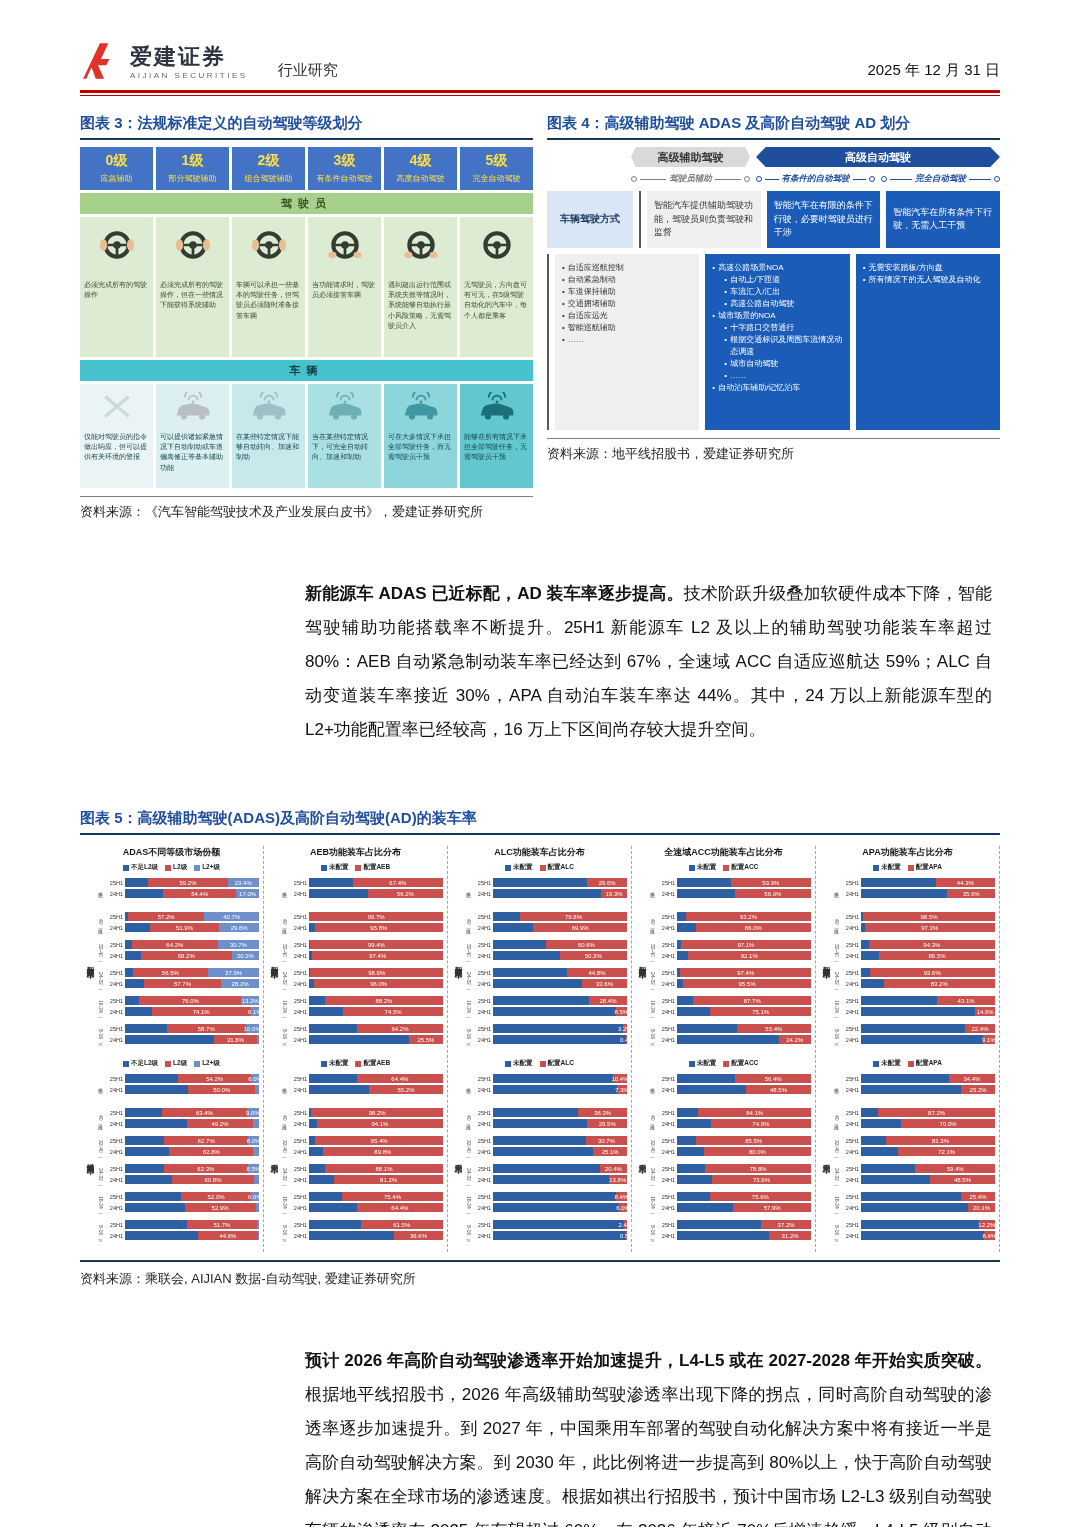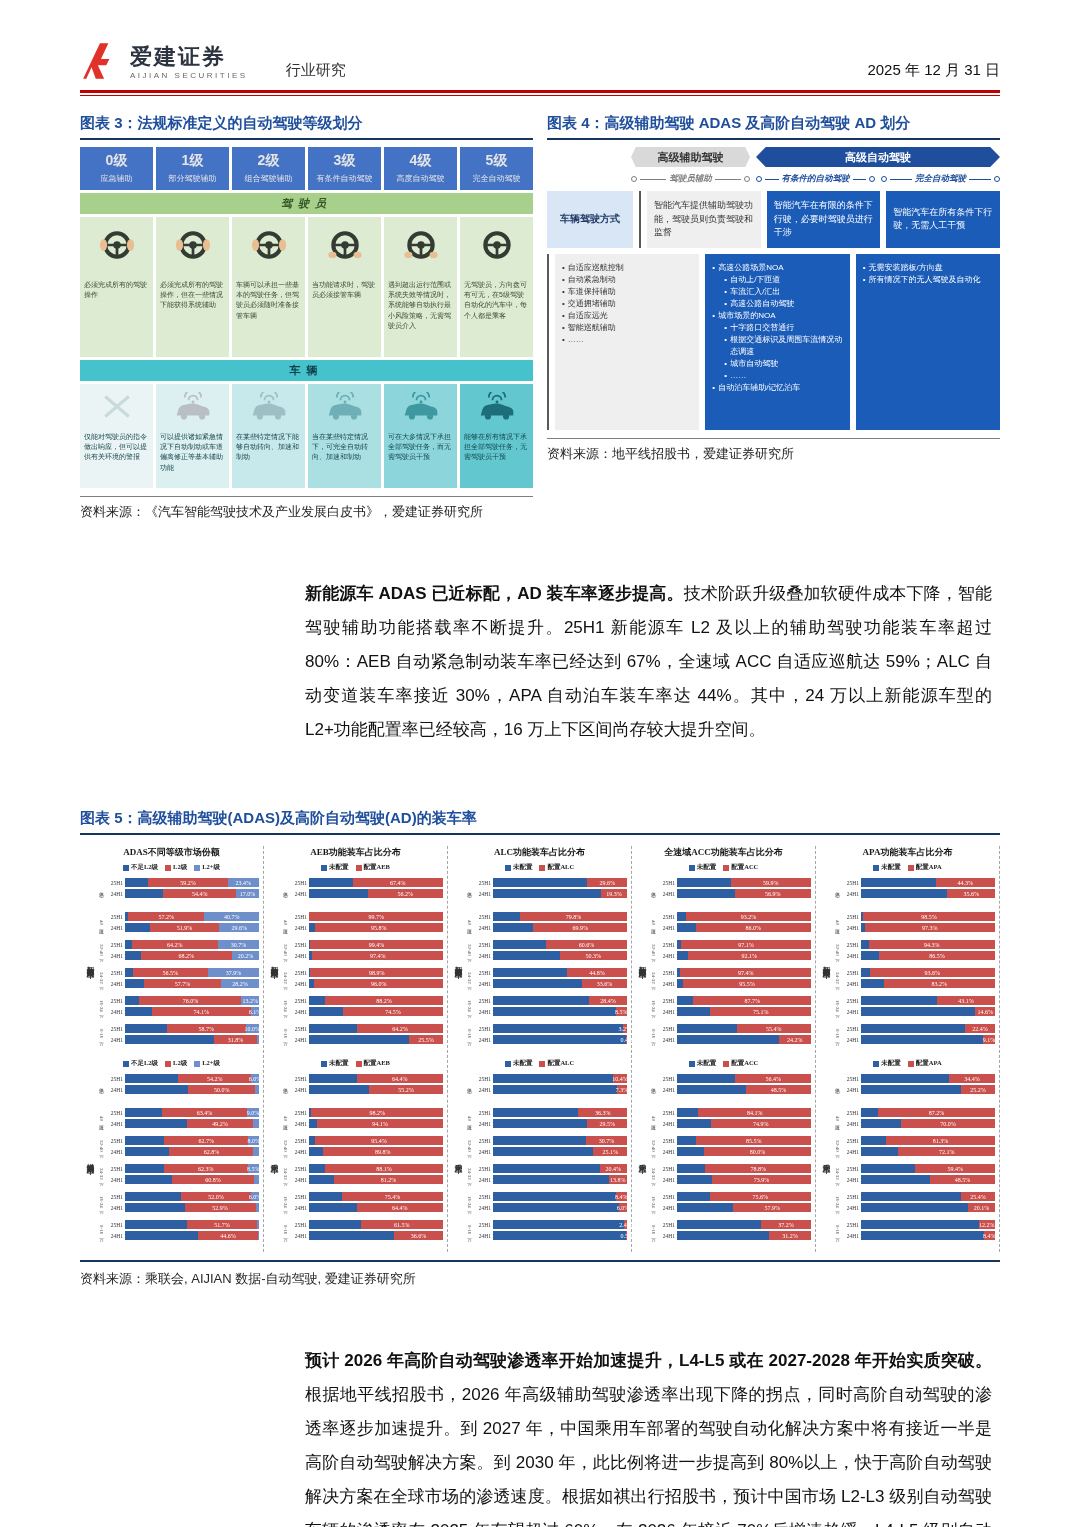--- a/index.html
+++ b/index.html
@@ -3,36 +3,36 @@
 <meta charset="utf-8">
 <style>
   html,body{margin:0;padding:0;background:#e8e8e8;}
   .page{position:relative;width:1080px;height:1527px;background:#fff;margin:0 auto;overflow:hidden;
         font-family:"Liberation Sans","DejaVu Sans",sans-serif;color:#1a1a1a;}
   
   .hdr{margin:40px 80px 0;display:flex;align-items:flex-end;}
   .logo{display:flex;align-items:center;gap:8px;}
   .logo-txt .cn{font-size:22px;font-weight:bold;color:#2b3440;letter-spacing:2px;line-height:1;}
   .logo-txt .en{font-size:8px;color:#666;letter-spacing:2.5px;margin-top:3px;}
-  .hdr-section{font-size:15px;color:#333;margin-left:38px;padding-bottom:6px;}
+  .hdr-section{font-size:15px;color:#333;margin-left:30px;padding-bottom:6px;}
   .hdr-date{margin-left:auto;font-size:15px;color:#111;padding-bottom:6px;}
   .redline{margin:4px 80px 0;height:3px;background:#c00000;}
   .redline2{margin:2px 80px 0;height:1px;background:#c00000;}
   
   .figrow{margin:18px 80px 0;display:flex;gap:14px;}
   .figcol{flex:1;min-width:0;display:flex;flex-direction:column;}
   .figtitle{font-size:15px;font-weight:bold;color:#1f4e9c;padding-bottom:5px;border-bottom:2px solid #17365d;margin-bottom:7px;}
   .figsource{font-size:13px;color:#262626;border-top:1px solid #7f7f7f;padding-top:6px;margin-top:8px;}
   
   .f3{display:grid;grid-template-columns:repeat(6,1fr);gap:3px;}
-  .f3 .lvl-head{background:#4472c4;color:#e5e5e5;text-align:center;padding:5px 2px 6px;}
+  .f3 .lvl-head{background:#4472c4;color:#fde047;text-align:center;padding:5px 2px 6px;}
   .f3 .lvl-num{font-size:14px;font-weight:bold;}
   .f3 .lvl-sub{font-size:8px;margin-top:3px;}
   .f3 .band{grid-column:1/7;text-align:center;font-size:11px;font-weight:bold;padding:3px 0;letter-spacing:6px;}
-  .f3 .band.drv{background:#a8d08d;color:#375623;font-style:italic;}
+  .f3 .band.drv{background:#a8d08d;color:#375623;}
   .f3 .band.veh{background:#45c2cb;color:#0e3f46;}
   .f3 .dcell{background:#dcebd2;color:#3a4a35;font-size:7px;line-height:1.45;padding:6px 4px;display:flex;flex-direction:column;min-height:128px;}
   .f3 .dcell .ic{text-align:center;margin:4px 0 14px;}
   .f3 .vcell{color:#17474e;font-size:7px;line-height:1.45;padding:6px 4px;min-height:92px;display:flex;flex-direction:column;}
   .f3 .vcell .ic{text-align:center;margin:2px 0 8px;}
   
   .f4{display:flex;flex-direction:column;gap:6px;font-size:9px;}
   .f4-head,.f4-subrow,.f4-row{display:flex;gap:6px;}
   .f4-sp{width:78px;flex:none;}
   .f4-arrow{height:20px;display:flex;align-items:center;justify-content:center;font-weight:bold;font-size:11px;
@@ -54,21 +54,21 @@
   .f4-cell .li{display:flex;font-size:8px;line-height:1.5;}
   .f4-cell .li .bu{margin-right:3px;}
   .f4-cell .li.lv1{padding-left:12px;}
   .f4-row.r2 .f4-cell{min-height:160px;justify-content:flex-start;}
   
   .para{margin:56px 88px 0 305px;font-size:17px;line-height:2.0;text-align:justify;color:#111;}
   .para b{font-weight:bold;}
   
   .f5wrap{margin:62px 80px 0;}
   .f5-panels{display:flex;border-bottom:2px solid #17365d;padding:4px 0 8px;}
-  .f5-panel{flex:1;min-width:0;border-right:1px dashed #a6a6a6;padding:0 4px;display:flex;flex-direction:column;font-family:Liberation Serif, serif;}
+  .f5-panel{flex:1;min-width:0;border-right:1px dashed #a6a6a6;padding:0 4px;display:flex;flex-direction:column;}
   .f5-title{font-size:9px;font-weight:bold;text-align:center;margin-bottom:1px;white-space:nowrap;}
   .f5-group{margin-bottom:6px;}
   .f5-legend{display:flex;justify-content:center;gap:7px;margin:3px 0 4px;}
   .f5-leg-item{display:flex;align-items:center;font-size:6.5px;font-weight:bold;color:#222;}
   .f5-sq{width:6px;height:6px;display:inline-block;margin-right:2px;}
   .f5-gbody{display:flex;}
   .f5-glabel{writing-mode:vertical-rl;text-orientation:upright;font-size:7.5px;font-weight:bold;letter-spacing:1px;
              color:#333;width:12px;display:flex;align-items:center;justify-content:center;flex:none;}
   .f5-bands{flex:1;min-width:0;}
   .f5-band{display:flex;margin-bottom:4px;}

